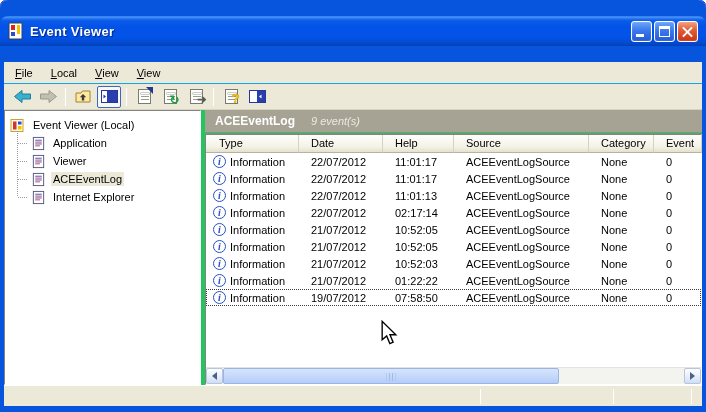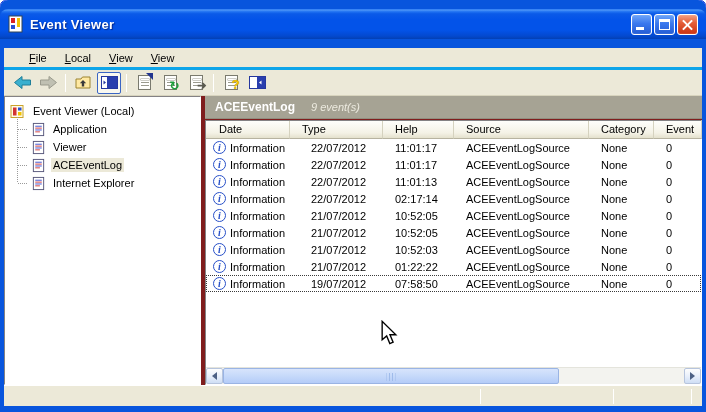--- a/index.html
+++ b/index.html
@@ -10,21 +10,21 @@
     position:relative; width:706px; height:412px;
     background:#0855dd;
     border-radius:8px 8px 0 0;
     outline:1px solid #0831d9;
     padding:0 4px 6px 4px;
     display:flex; flex-direction:column;
   }
 
   
   .titlebar {
-    height:30px; margin:9px -4px; flex:0 0 30px;
+    height:30px; margin:16px -4px; flex:0 0 30px;
     border-radius:8px 8px 0 0;
     background:linear-gradient(180deg,#2b79f4 0%,#4a93f6 4%,#2173f2 9%,#0b5ae8 16%,#0353e9 35%,#0353e9 70%,#0349cf 90%,#0340b4 100%);
     display:flex; align-items:center; padding:0 8px 0 7px;
   }
   .title-icon { width:18px; height:18px; margin-right:5px; flex:0 0 18px; }
   .title-text {
     color:#fff; font-weight:bold; font-size:13px; letter-spacing:.3px;
     text-shadow:1px 1px 1px #00268c; flex:1;
   }
   .win-btns { display:flex; gap:2px; }
@@ -35,22 +35,22 @@
   }
   .win-btn.close { background:linear-gradient(180deg,#f3a183 0%,#e45f3a 40%,#cf3a18 90%); }
   .glyph-min { position:absolute; left:4px; bottom:4px; width:8px; height:3px; background:#fff; }
   .glyph-max { position:absolute; left:4px; top:4px; width:11px; height:11px; border:1px solid #fff; border-top:3px solid #fff; }
   .glyph-close-a,.glyph-close-b { position:absolute; left:3px; top:9px; width:13px; height:2px; background:#fff; }
   .glyph-close-a { transform:rotate(45deg); } .glyph-close-b { transform:rotate(-45deg); }
 
   
   .menubar {
     height:22px; flex:0 0 22px; background:#ece9d8;
-    display:flex; align-items:center; padding-left:16px;
-    border-bottom:3px solid #0ea5e9;
+    display:flex; align-items:center; padding-left:2px;
+    border-bottom:1px solid #0ea5e9;
   }
   .menu-item { display:inline-block; padding:3px 9px; cursor:default; }
   .menu-item::first-letter { text-decoration:underline; }
 
   
   .toolbar {
     height:26px; flex:0 0 26px; background:#ece9d8;
     display:flex; align-items:center; padding-left:6px; gap:2px;
     border-bottom:1px solid #d8d4be;
   }
@@ -61,21 +61,21 @@
   .sheet::before { content:""; position:absolute; left:2px; top:3px; width:8px; height:1px;
     box-shadow:0 0 0 .5px #9a9a8e, 0 3px 0 0 #9a9a8e, 0 6px 0 0 #9a9a8e; }
   .sheet .ovl { position:absolute; font-weight:bold; }
   .ovl-refresh { color:#1f9e3c; font-size:12px; right:-4px; bottom:-4px; }
   .ovl-export { color:#5a5a50; font-size:11px; right:-5px; bottom:-3px; }
   .ovl-help  { color:#f4c400; font-size:13px; right:-3px; bottom:-3px; text-shadow:0 0 1px #7c6400; }
   .corner-blue { position:absolute; right:-3px; top:-3px; width:0; height:0;
     border-left:7px solid transparent; border-top:7px solid #22358f; }
 
   
-  .body { flex:1; display:flex; background:#7f1d1d; min-height:0; }
+  .body { flex:1; display:flex; background:#22c55e; min-height:0; }
   .tree-panel {
     width:197px; flex:0 0 197px; background:#fff;
     border:1px solid; border-color:#848284 #fff #fff #848284;
     padding-top:5px; overflow:hidden;
   }
   .splitter { width:4px; flex:0 0 4px; }
 
   .tree-row { height:18px; display:flex; align-items:center; gap:5px; padding-left:5px; cursor:default; }
   .tree-children { position:relative; }
   .tree-children::before { content:""; position:absolute; left:12px; top:-3px; bottom:9px; width:1px;
@@ -297,22 +297,22 @@
     <div class="splitter"></div>
 
     <div class="result-pane">
       <div class="pane-header">
         <span class="pane-title">ACEEventLog</span>
         <span class="pane-count">9 event(s)</span>
       </div>
 
       <div class="listview">
         <div class="lv-header">
+          <div class="lv-hcell c-type">Type</div>
           <div class="lv-hcell c-date">Date</div>
-          <div class="lv-hcell c-type">Type</div>
           <div class="lv-hcell c-time">Help</div>
           <div class="lv-hcell c-source">Source</div>
           <div class="lv-hcell c-cat">Category</div>
           <div class="lv-hcell c-event">Event</div>
         </div>
 
         <div class="lv-rows">
   <div class="lv-row">
     <div class="lv-cell c-type">
       <span class="info-icon">i</span>

